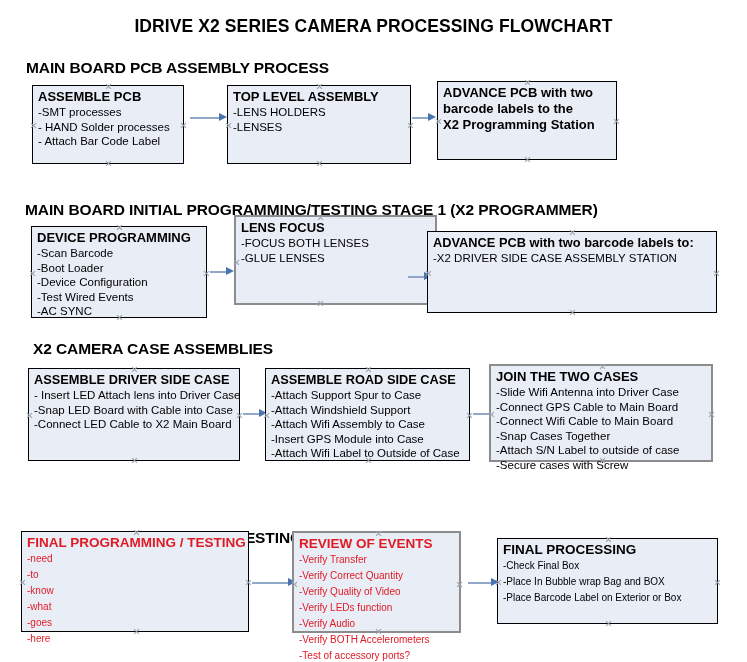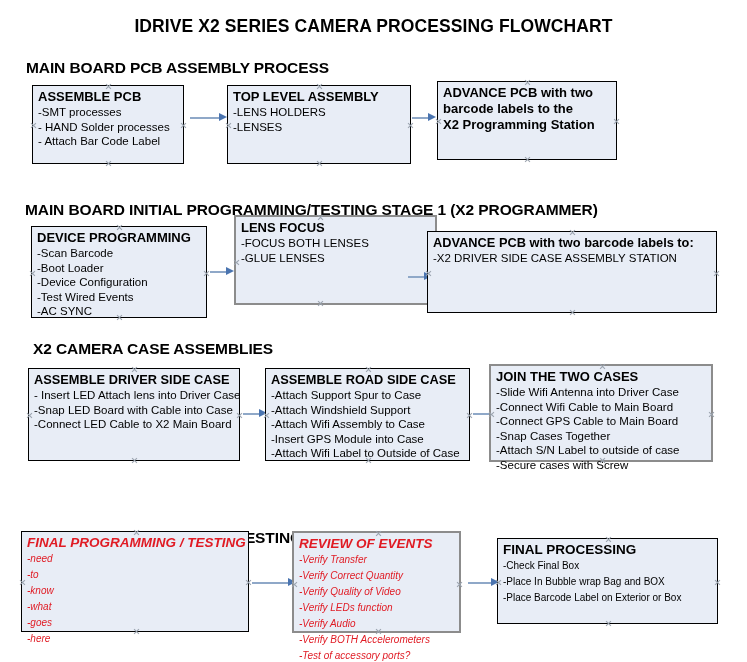--- a/index.html
+++ b/index.html
@@ -64,21 +64,20 @@
     margin-bottom: 1px;
   }
   .node .node-line {
     font-size: 11.5px;
     line-height: 14.5px;
     white-space: nowrap;
   }
   .node.red .node-title,
   .node.red .node-line {
     color: #e01b24;
-    font-style: italic;
   }
   .node .node-title.big {
     font-size: 13.5px;
   }
   .node .node-line.big {
     font-size: 10px;
     line-height: 16px;
   }
   .node .node-title.wide {
     font-size: 12.8px;
@@ -261,22 +260,22 @@
   </div>
 
   <div class="arrow" style="left:473px; top:409px; width:24px;">
     <span class="shaft"></span>
       <span class="head"></span>
   </div>
 
   <div class="node gray-border" style="left:489px; top:364px; width:224px; height:98px;">
     <div class="node-title">JOIN THE TWO CASES</div>
     <div class="node-line">-Slide Wifi Antenna into Driver Case</div>
+    <div class="node-line">-Connect GPS Cable to Main Board</div>
     <div class="node-line">-Connect Wifi Cable to Main Board</div>
-    <div class="node-line">-Connect GPS Cable to Main Board</div>
     <div class="node-line">-Snap Cases Together</div>
     <div class="node-line">-Attach S/N Label to outside of case</div>
     <div class="node-line">-Secure cases with Screw</div>
     <span class="handle" style="left:-3.5px; top:45px;"></span>
     <span class="handle" style="right:-3.5px; top:45px;"></span>
     <span class="handle" style="left:108px; top:-3.5px;"></span>
     <span class="handle" style="left:108px; bottom:-3.5px;"></span>
   </div>
 
   <div class="section-header" style="left:40px; top:489px;margin-top:40px;">

